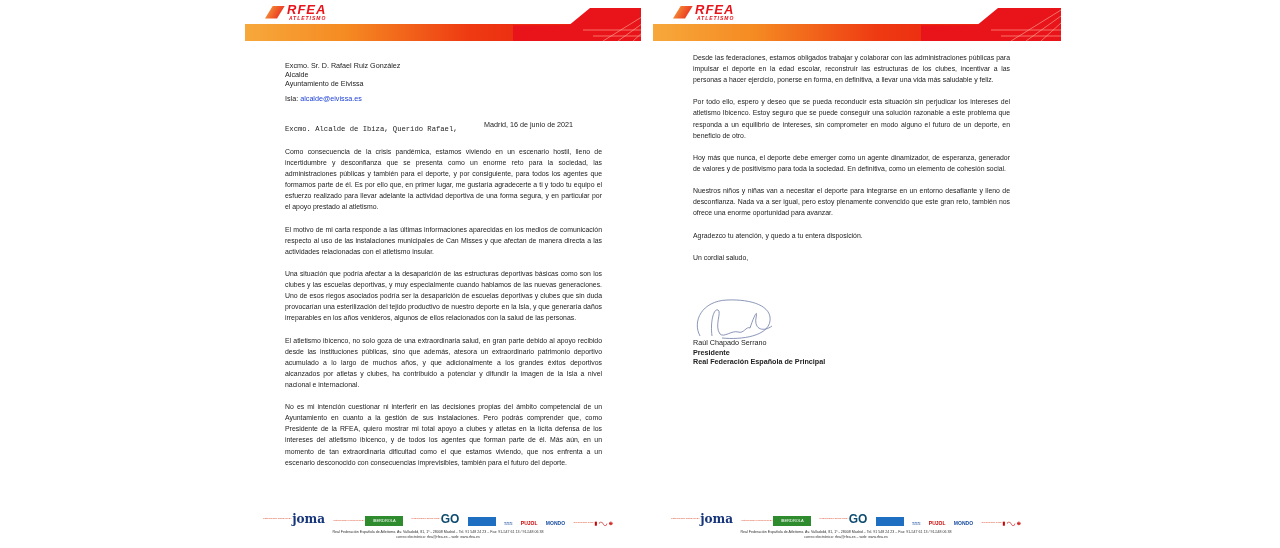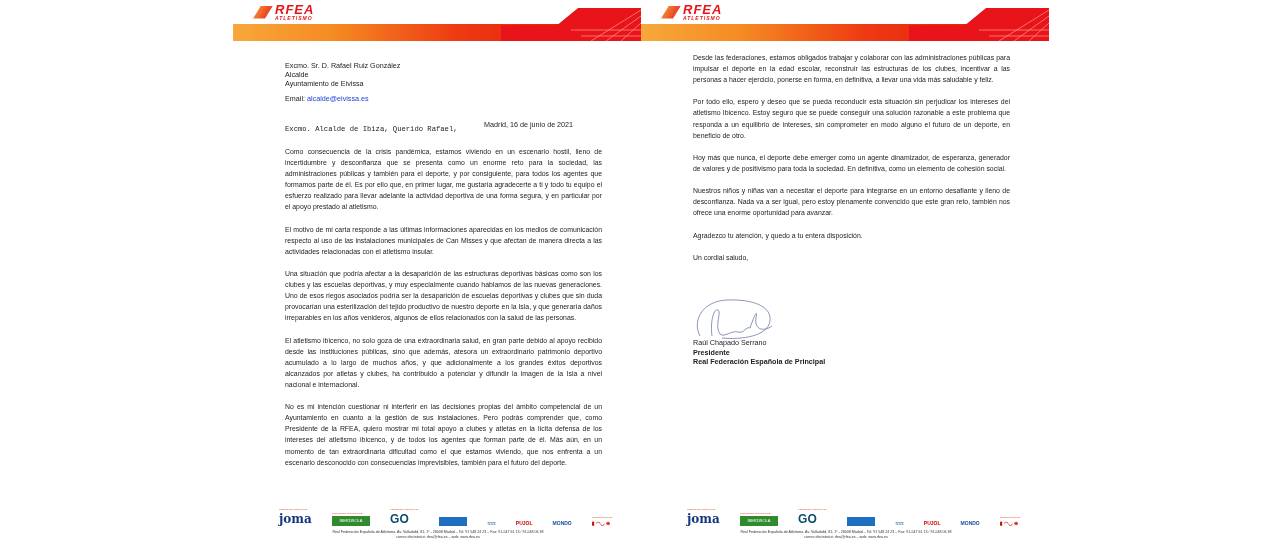--- a/index.html
+++ b/index.html
@@ -1,20 +1,20 @@
 <!DOCTYPE html>
 <html><head>
 <meta charset="utf-8">
 <style>
   html,body{margin:0;padding:0;background:#ffffff;}
   body{width:1280px;height:548px;position:relative;overflow:hidden;font-family:"Liberation Sans",sans-serif;color:#222;}
   .page{position:absolute;top:0;width:408px;height:548px;background:#fff;}
   #p1{left:233px;}
   #p2{left:641px;}
-  .header{position:absolute;left:0;top:0;width:408px;height:41px;}
+  .header{position:absolute;left:12px;top:0;width:408px;height:41px;text-align:right;}
   .band{position:absolute;left:0;top:24px;width:408px;height:17px;
         background:linear-gradient(90deg,#f7a83b 0%,#f58a22 25%,#ee3a12 55%,#e50f0f 100%);}
   .band-wedge{position:absolute;right:0;top:8px;width:140px;height:33px;background:#e8141a;
         clip-path:polygon(100% 0,100% 100%,0 100%,0 52%,40% 52%,55% 0);}
   .band-lines{position:absolute;right:0;top:8px;width:70px;height:33px;}
   .logo{position:absolute;left:20px;top:4px;height:16px;display:flex;align-items:center;gap:2px;}
   .logo-mark{width:20px;height:13px;background:linear-gradient(120deg,#f7a83b,#e8141a);
         clip-path:polygon(0 100%,40% 0,100% 0,60% 100%);}
   .logo-text{display:flex;flex-direction:column;line-height:1;}
   .logo-main{font-style:italic;font-weight:bold;color:#e8141a;font-size:13px;letter-spacing:1px;}
@@ -25,21 +25,21 @@
   .addr{position:absolute;left:52px;top:61px;font-size:7.2px;line-height:9.2px;}
   .email{position:absolute;left:52px;top:94px;font-size:7.2px;}
   .email a{color:#1a3fd6;}
   .date{position:absolute;left:251px;top:120px;font-size:7.2px;}
   .greet{position:absolute;left:52px;top:125px;font-size:7.2px;font-family:Liberation Mono, monospace;}
   .sig{position:absolute;left:51px;top:296px;width:90px;height:46px;}
   .signer{position:absolute;left:52px;top:338px;font-size:7.2px;line-height:9.6px;}
   .signer .b{font-weight:bold;}
   .footer{position:absolute;left:30px;top:508px;width:350px;}
   .sponsors{display:flex;align-items:flex-end;justify-content:space-between;height:18px;}
-  .sp{display:flex;flex-direction:column;margin-left:16px;}
+  .sp{display:flex;flex-direction:row;align-items:center;}
   .sp .cap{font-size:2.5px;color:#d42;height:4px;}
   .joma{font-family:"DejaVu Serif",serif;font-weight:bold;font-size:12px;color:#16357a;}
   .iber{width:38px;height:10px;background:#2e8b2e;color:#fff;font-size:4px;line-height:10px;text-align:center;}
   .go{font-weight:bold;font-size:12px;color:#0c4a6e;}
   .blue{width:28px;height:9px;background:#1e6fc2;}
   .small{font-size:5px;color:#1b4fa0;font-weight:bold;}
   .red{font-size:5px;color:#c00;font-weight:bold;}
   .foot-text{text-align:center;font-size:3.6px;line-height:5px;color:#333;margin-top:4px;}
 </style>
 </head>
@@ -66,21 +66,21 @@
       </div>
     </div>
   </div>
 
   <div class="addr">
     <div>Excmo. Sr. D. Rafael Ruiz González</div>
     <div>Alcalde</div>
     <div>Ayuntamiento de Eivissa</div>
   </div>
   <div class="email">
-    <span>Email:</span>
+    <span>Isla:</span>
     <a>alcalde@eivissa.es</a>
   </div>
   <div class="date">Madrid, 16 de junio de 2021</div>
   <div class="greet">Excmo. Alcalde de Ibiza, Querido Rafael,</div>
 
   <div class="body" style="top:146px">
     <p>Como consecuencia de la crisis pandémica, estamos viviendo en un escenario hostil, lleno de incertidumbre y desconfianza que se presenta como un enorme reto para la sociedad, las administraciones públicas y también para el deporte, y por consiguiente, para todos los agentes que formamos parte de él. Es por ello que, en primer lugar, me gustaría agradecerte a ti y todo tu equipo el esfuerzo realizado para llevar adelante la actividad deportiva de una forma segura, y en particular por el apoyo prestado al atletismo.</p>
     <p>El motivo de mi carta responde a las últimas informaciones aparecidas en los medios de comunicación respecto al uso de las instalaciones municipales de Can Misses y que afectan de manera directa a las actividades relacionadas con el atletismo insular.</p>
     <p>Una situación que podría afectar a la desaparición de las estructuras deportivas básicas como son los clubes y las escuelas deportivas, y muy especialmente cuando hablamos de las nuevas generaciones. Uno de esos riegos asociados podría ser la desaparición de escuelas deportivas y clubes que sin duda provocarían una esterilización del tejido productivo de nuestro deporte en la Isla, y que generaría daños irreparables en los años venideros, algunos de ellos relacionados con la salud de las personas.</p>
     <p>El atletismo ibicenco, no solo goza de una extraordinaria salud, en gran parte debido al apoyo recibido desde las instituciones públicas, sino que además, atesora un extraordinario patrimonio deportivo acumulado a lo largo de muchos años, y que adicionalmente a los grandes éxitos deportivos alcanzados por atletas y clubes, ha contribuido a potenciar y difundir la imagen de la Isla a nivel nacional e internacional.</p>

